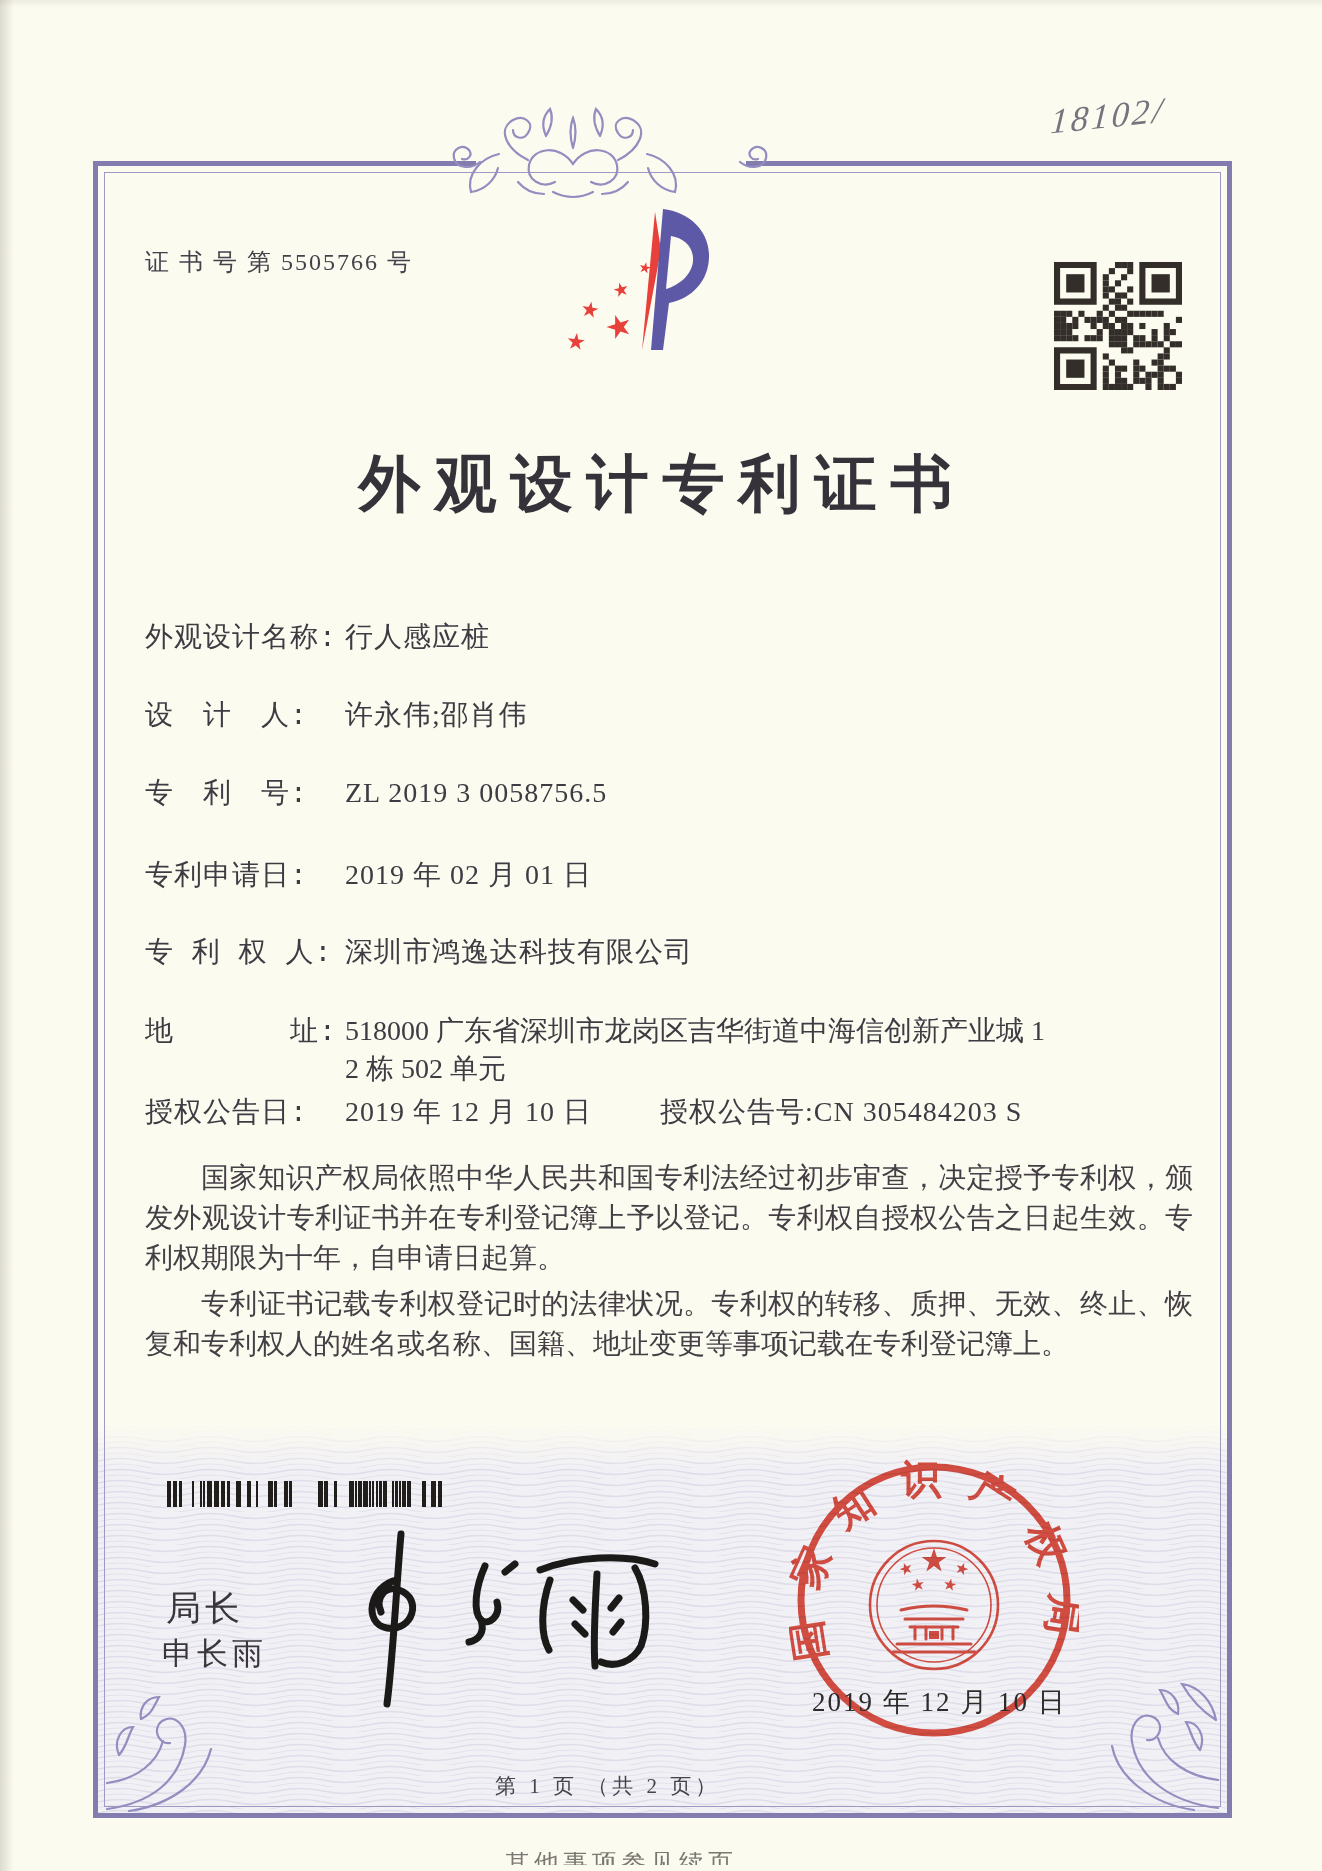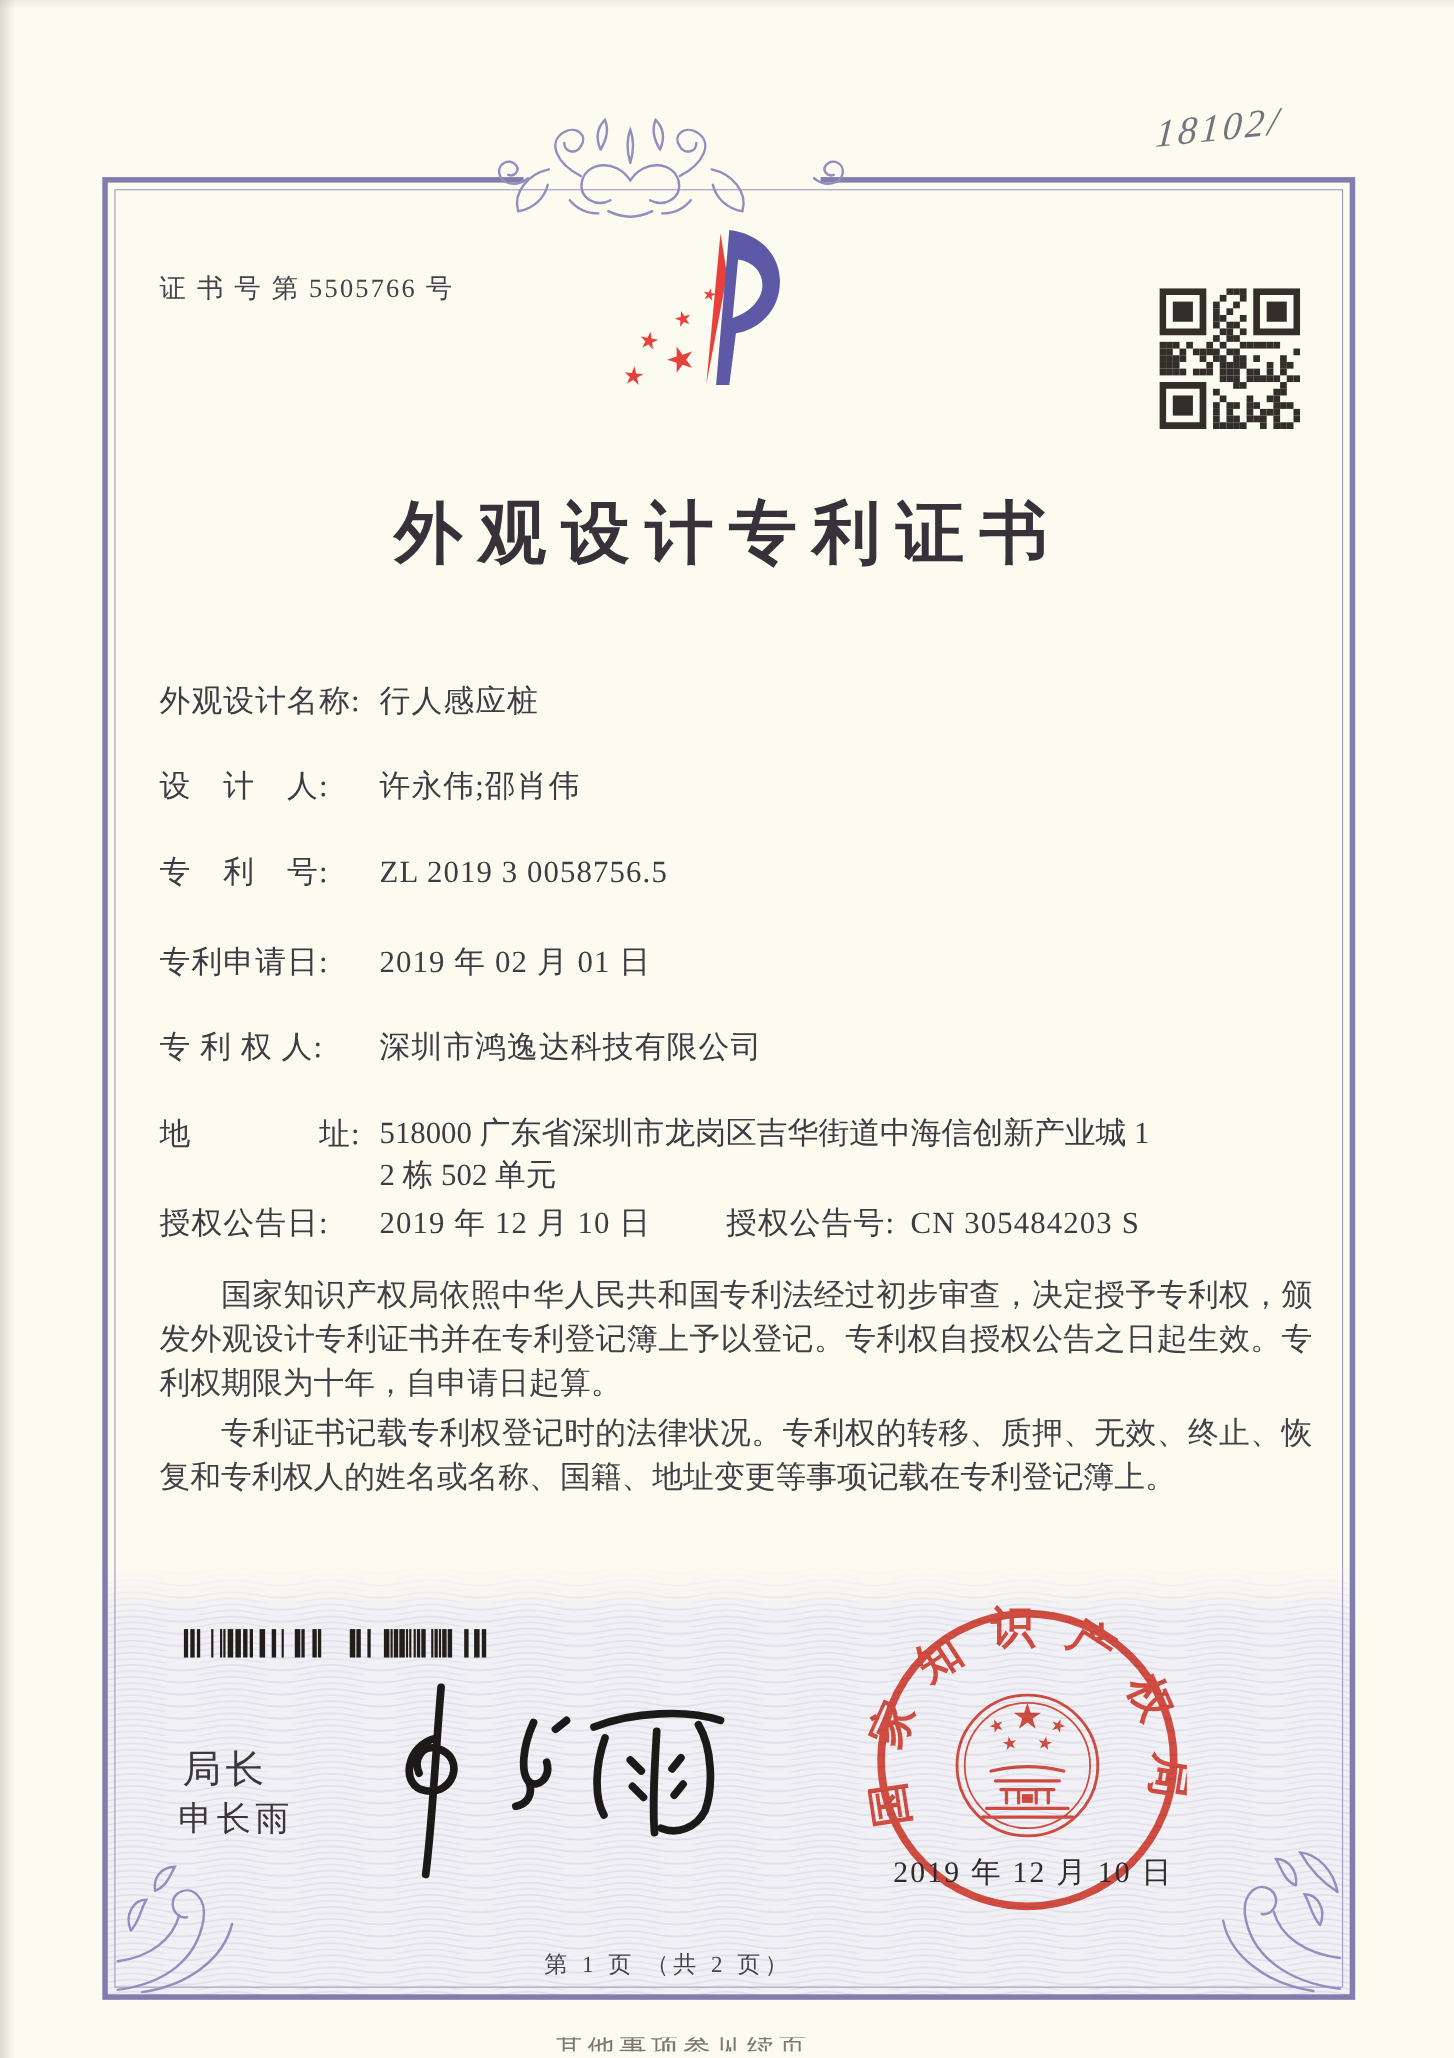--- a/index.html
+++ b/index.html
@@ -22,28 +22,28 @@
   .orn-br{left:1066px;top:1660px;}
   
   .handwritten{left:1050px;top:92px;width:200px;font-size:35px;font-style:italic;color:#5e5d68;
         letter-spacing:3px;transform:rotate(-6deg) skewX(-10deg);opacity:.85;}
   .cert-no{left:145px;top:246px;font-size:24px;letter-spacing:2px;color:#45414a;}
   .logo{left:545px;top:206px;}
   .qr{left:1054px;top:262px;width:128px;height:128px;}
   .title{left:95px;top:442px;width:1135px;margin:0;text-align:center;font-size:62px;font-weight:bold;
         letter-spacing:14px;color:#35323a;}
   .row{left:145px;width:1060px;font-size:28px;color:#3f3b42;white-space:nowrap;}
-  .row .lab{display:inline-block;width:200px;letter-spacing:1px;}
+  .row .lab{display:inline-block;width:200px;letter-spacing:1px;font-family:Liberation Mono, monospace;}
   .row .val{letter-spacing:1px;}
   .addr-val{display:inline-block;vertical-align:top;white-space:normal;}
   .addr-val div{line-height:38px;}
   .r1{top:618px;} .r2{top:696px;} .r3{top:774px;} .r4{top:856px;} .r5{top:933px;} .r6{top:1012px;} .r7{top:1093px;}
   .pair2{position:absolute;left:515px;top:0;}
   .pair2 .lab2{letter-spacing:1px;}
-  .pair2 .val2{margin-left:14px;letter-spacing:1px;}
+  .pair2 .val2{letter-spacing:1px;}
   .paras{left:145px;top:1158px;width:1048px;font-size:28px;line-height:40px;text-align:justify;color:#443f45;}
   .paras p{margin:0 0 6px 0;text-indent:2em;}
   .barcode{left:167px;top:1481px;width:284px;height:26px;}
   .signer-title{left:166px;top:1585px;font-size:35px;letter-spacing:4px;color:#3a363c;}
   .signer-name{left:162px;top:1633px;font-size:31px;letter-spacing:4px;color:#3a363c;}
   .signature{left:335px;top:1528px;}
   .seal{left:789px;top:1455px;mix-blend-mode:multiply;opacity:.93;}
   .seal-date{left:812px;top:1684px;font-size:27px;letter-spacing:2px;color:#2f2b2a;}
   .footer{left:95px;top:1772px;width:1135px;text-align:center;font-size:21px;letter-spacing:4px;
         color:#46424a;transform:translateX(-55px);}

